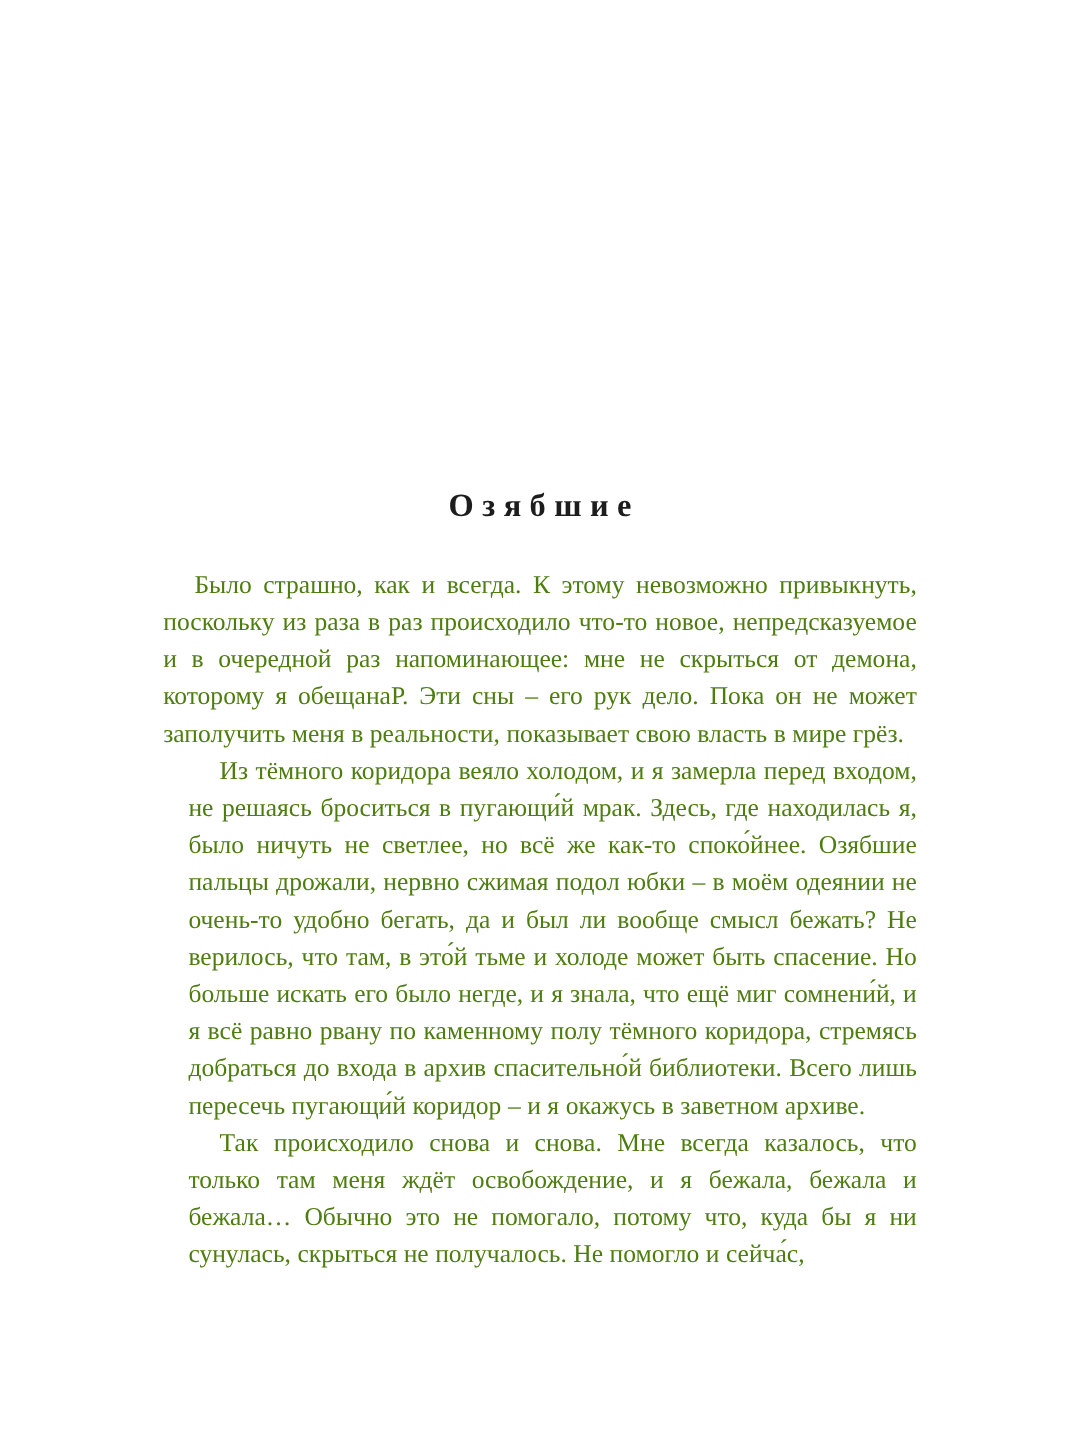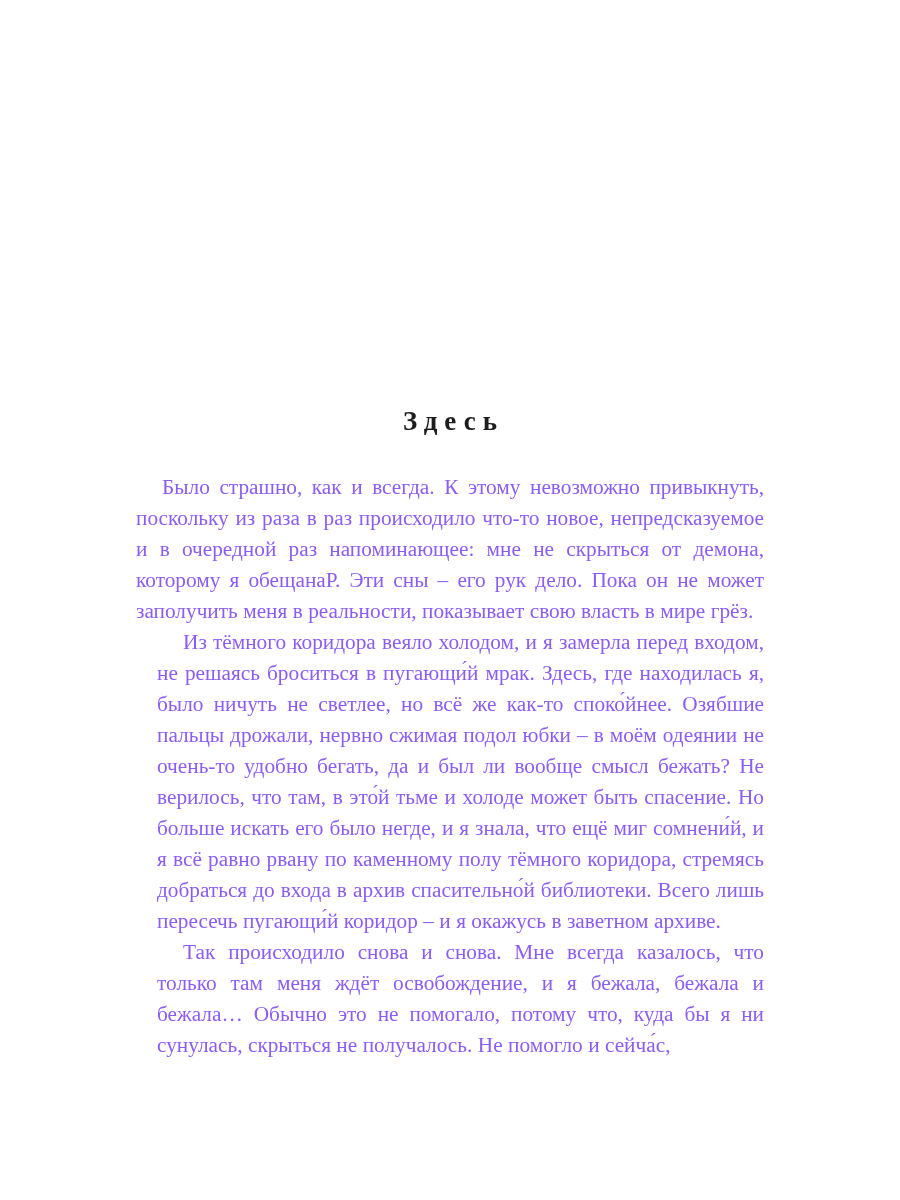--- a/index.html
+++ b/index.html
@@ -54,21 +54,21 @@
     height: 34px;
   }
 
   p.body-par {
     margin: 0;
     font-size: 21.3px;
     line-height: 31px;
     text-align: justify;
     text-justify: inter-word;
     text-indent: 26px;
-    color: #8b5cf6;
+    color: #4d7c0f;
     hyphens: manual;
     word-spacing: 0.1px;
     -moz-text-align-last: left;
     text-align-last: left;
   }
 
   
   p.body-par + p.body-par {
     margin-top: 0;
     margin-left: 21px;
@@ -76,21 +76,21 @@
 </style>
 </head>
 <body style="background: rgb(255, 255, 255);">
 
 <div class="page">
 
   <div class="head-space"></div>
 
   <div class="text-block">
 
-    <h1 class="chapter-title">Здесь</h1>
+    <h1 class="chapter-title">Озябшие</h1>
 
     <div class="title-gap"></div>
 
     <p class="body-par">Было страшно, как и всегда. К этому невозможно привыкнуть, поскольку из раза в раз происходило что-то новое, непредсказуемое и в очередной раз напоминающее: мне не скрыться от демона, которому я обещанаР. Эти сны – его рук дело. Пока он не может заполучить меня в реальности, показывает свою власть в мире грёз.</p>
 
     <p class="body-par">Из тёмного коридора веяло холодом, и я замерла перед входом, не решаясь броситься в пугающи́й мрак. Здесь, где находилась я, было ничуть не светлее, но всё же как-то споко́йнее. Озябшие пальцы дрожали, нервно сжимая подол юбки – в моём одеянии не очень-то удобно бегать, да и был ли вообще смысл бежать? Не верилось, что там, в это́й тьме и холоде может быть спасение. Но больше искать его было негде, и я знала, что ещё миг сомнени́й, и я всё равно рвану по каменному полу тёмного коридора, стремясь добраться до входа в архив спасительно́й библиотеки. Всего лишь пересечь пугающи́й коридор – и я окажусь в заветном архиве.</p>
 
     <p class="body-par">Так происходило снова и снова. Мне всегда казалось, что только там меня ждёт освобождение, и я бежала, бежала и бежала… Обычно это не помогало, потому что, куда бы я ни сунулась, скрыться не получалось. Не помогло и сейча́с,</p>
 
   </div>

